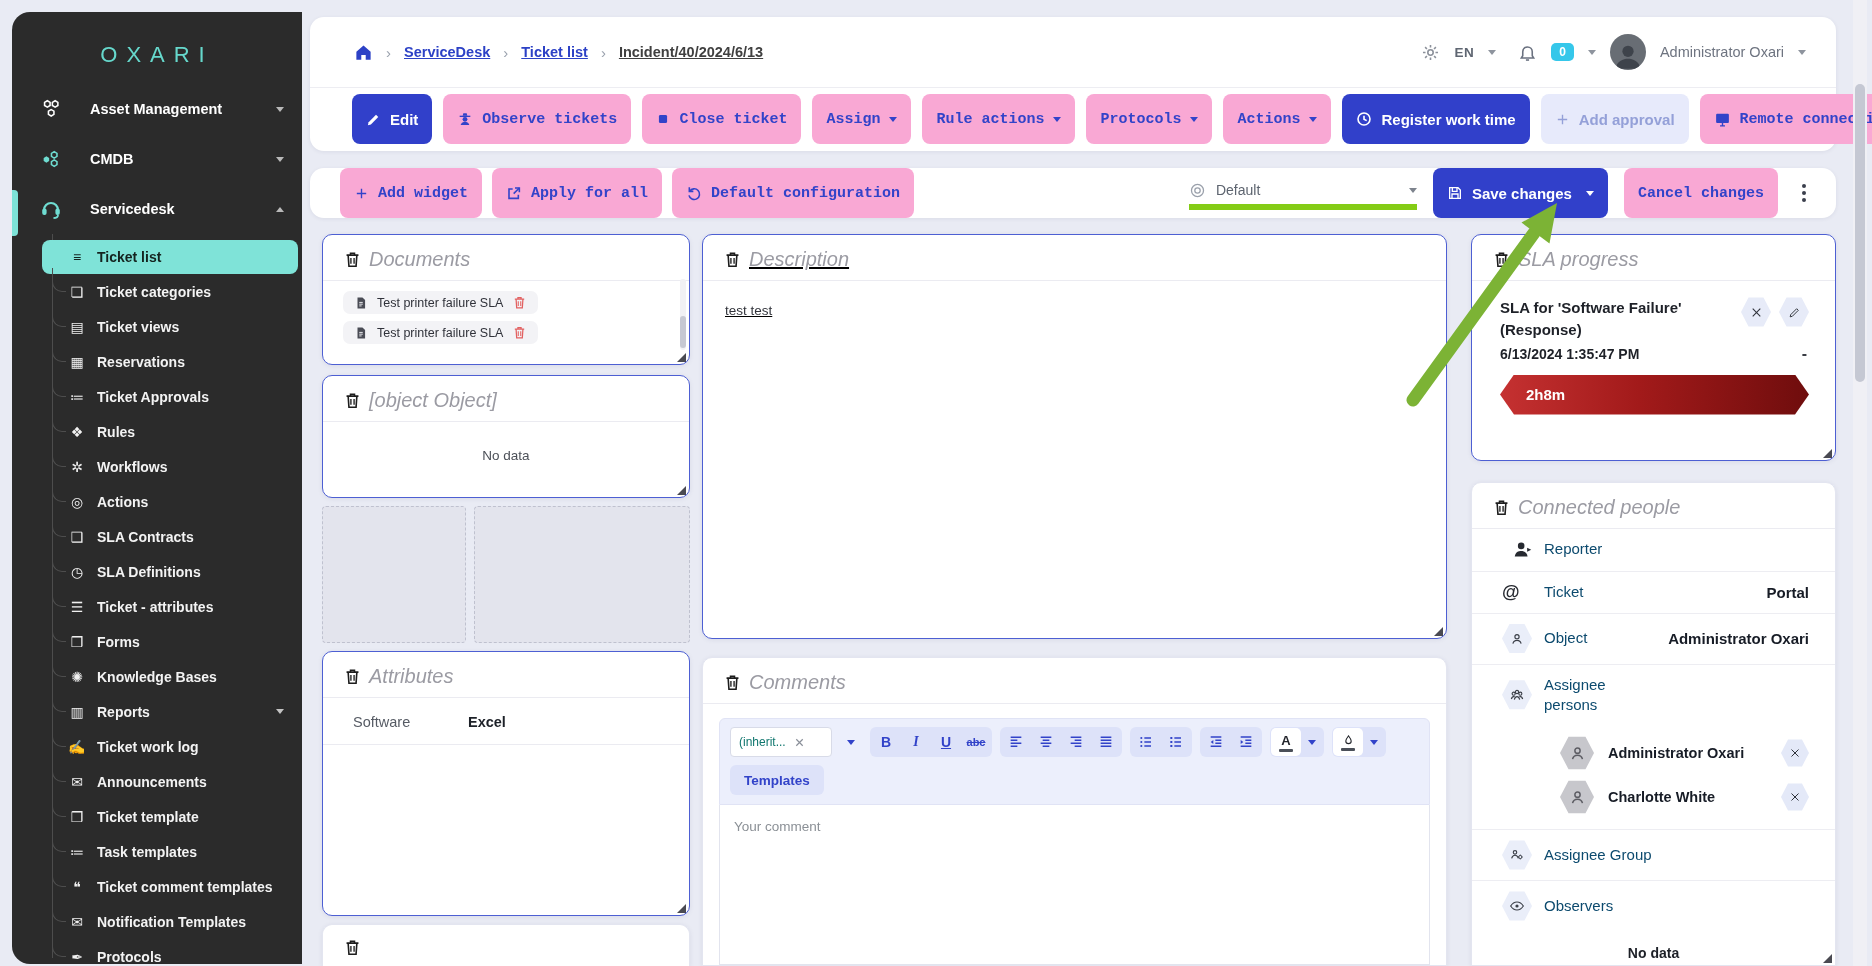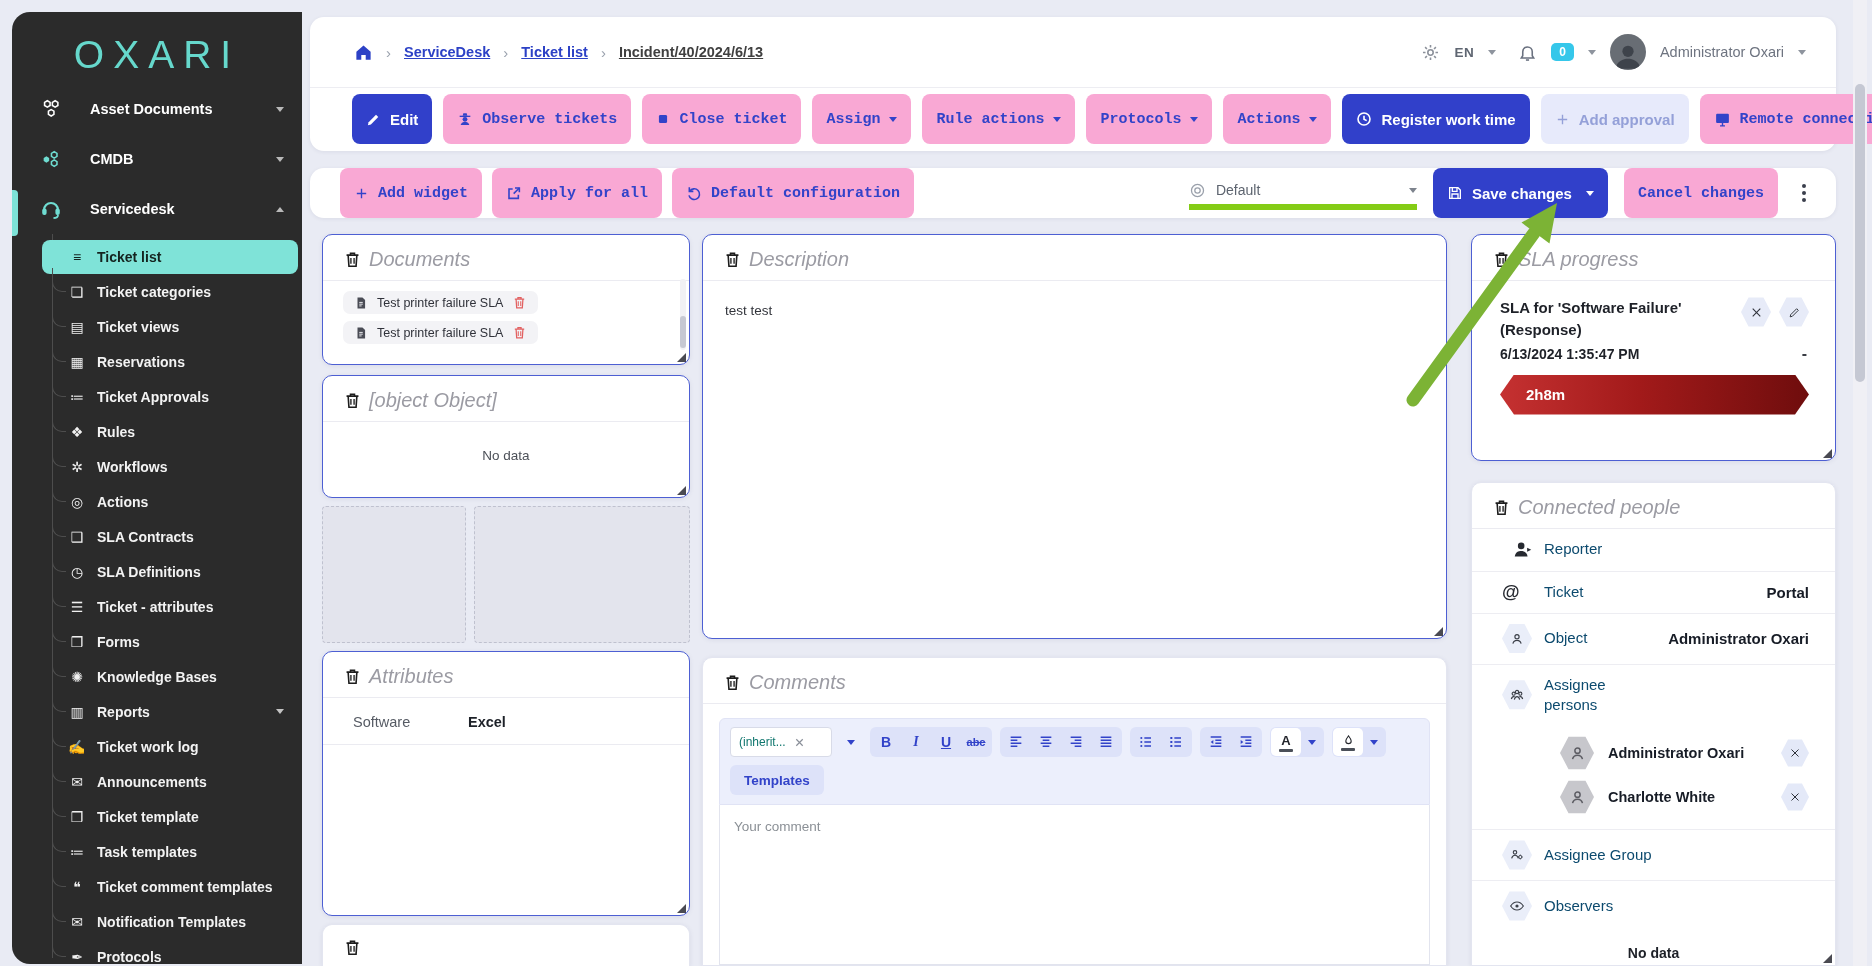--- a/index.html
+++ b/index.html
@@ -7,21 +7,21 @@
   .stage { position:relative; width:1872px; height:966px; overflow:hidden; background:#e9ebf4; }
 
   
   .ic { display:inline-flex; align-items:center; justify-content:center; flex:0 0 auto; }
   .ic svg { display:block; }
   .caret { width:0; height:0; border-left:4.5px solid transparent; border-right:4.5px solid transparent; border-top:5.5px solid currentColor; display:inline-block; }
   .caret.up { border-top:none; border-bottom:5.5px solid currentColor; }
 
   
   .sidebar { position:absolute; left:12px; top:12px; bottom:2px; width:290px; background:#2b2b2b; border-radius:18px 0 0 18px; color:#fff; z-index:5; }
-  .side-logo { height:72px; display:flex; align-items:center; justify-content:center; color:#66d8cc; font-size:39px; letter-spacing:9px; font-weight:400; padding-top:14px; }
+  .side-logo { height:72px; display:flex; align-items:center; justify-content:center; color:#66d8cc; font-size:22px; letter-spacing:9px; font-weight:400; padding-top:14px; }
   .active-marker { position:absolute; left:0; top:178px; width:6px; height:46px; background:#7de2d7; border-radius:0 4px 4px 0; }
   .top-item { height:50px; display:flex; align-items:center; padding:0 18px 0 26px; cursor:pointer; }
   .top-item .t-ic { width:26px; color:#fff; margin-right:26px; }
   .top-item.teal .t-ic { color:#6fdcd1; }
   .top-item .t-label { font-size:14.5px; font-weight:700; flex:1; }
   .top-item .t-chev { color:#b9b9b9; }
   .submenu { list-style:none; position:relative; margin-top:6px; }
   .submenu::before { content:""; position:absolute; left:40px; top:-6px; bottom:16px; width:1px; background:#4d4d4d; }
   .submenu li { position:relative; height:35px; display:flex; align-items:center; padding-left:55px; cursor:pointer; }
   .submenu li::before { content:""; position:absolute; left:40px; top:-6px; width:13px; height:23px; border-left:1px solid #4d4d4d; border-bottom:1px solid #4d4d4d; border-bottom-left-radius:10px; }
@@ -94,21 +94,21 @@
   .ph.a { width:144px; } .ph.b { flex:1; }
 
   
   .w-attr { height:272px; margin-bottom:8px; }
   .attr-row { display:flex; align-items:center; padding:16px 20px 14px 30px; border-bottom:1px solid #ebebf1; }
   .attr-label { color:#565b64; font-size:14.5px; width:115px; }
   .attr-value { color:#1d2128; font-size:14.5px; font-weight:700; }
   .w-part { flex:1; border-radius:10px 10px 0 0; border-bottom:none; }
 
   
-  .w-desc { height:411px; margin-bottom:18px; }
+  .w-desc { height:411px; margin-bottom:18px;text-decoration:underline; }
   .desc-text { padding:22px 22px; font-size:13.5px; color:#33353c; }
 
   
   .w-comm { flex:1; border-radius:10px 10px 0 0; }
   .editor { margin:14px 16px 0; }
   .ed-toolbar { background:#eceffc; border:1px solid #e0e3f5; border-radius:6px 6px 0 0; padding:8px 10px 9px; }
   .ed-row1 { display:flex; align-items:center; gap:8px; flex-wrap:nowrap; }
   .fontsel { background:#fff; border:1px solid #d8dbe8; border-radius:4px; height:30px; display:flex; align-items:center; padding:0 8px; gap:8px; width:102px; cursor:pointer; }
   .fontsel .fs-label { font-size:12px; color:#0f766e; overflow:hidden; white-space:nowrap; }
   .fontsel .fs-x { color:#8a8f99; }
@@ -168,21 +168,21 @@
   <aside class="sidebar">
     <div class="side-logo">OXARI</div>
     <div class="active-marker"></div>
 
     <div class="top-item">
       <span class="ic t-ic">
           <svg width="22" height="22" viewBox="0 0 24 24">
             <path d="M8 3l3 1.8v3.4L8 10 5 8.2V4.8zM16.5 3l3 1.8v3.4l-3 1.8-3-1.8V4.8zM12.2 12.6l3 1.8v3.4l-3 1.8-3-1.8v-3.4z" fill="none" stroke="currentColor" stroke-width="1.7"></path>
           </svg>
         </span>
-      <span class="t-label">Asset Documents</span>
+      <span class="t-label">Asset Management</span>
       <span class="t-chev caret"></span>
     </div>
     <div class="top-item">
       <span class="ic t-ic" style="color:#6fdcd1">
           <svg width="22" height="22" viewBox="0 0 24 24">
             <path d="M7 9l3 1.8v3.4L7 16l-3-1.8v-3.4z" fill="currentColor"></path>
             <path d="M15.5 4l3 1.8v3.4l-3 1.8-3-1.8V5.8zM15.5 13l3 1.8v3.4l-3 1.8-3-1.8v-3.4z" fill="none" stroke="currentColor" stroke-width="1.7"></path>
           </svg>
         </span>
       <span class="t-label">CMDB</span>

